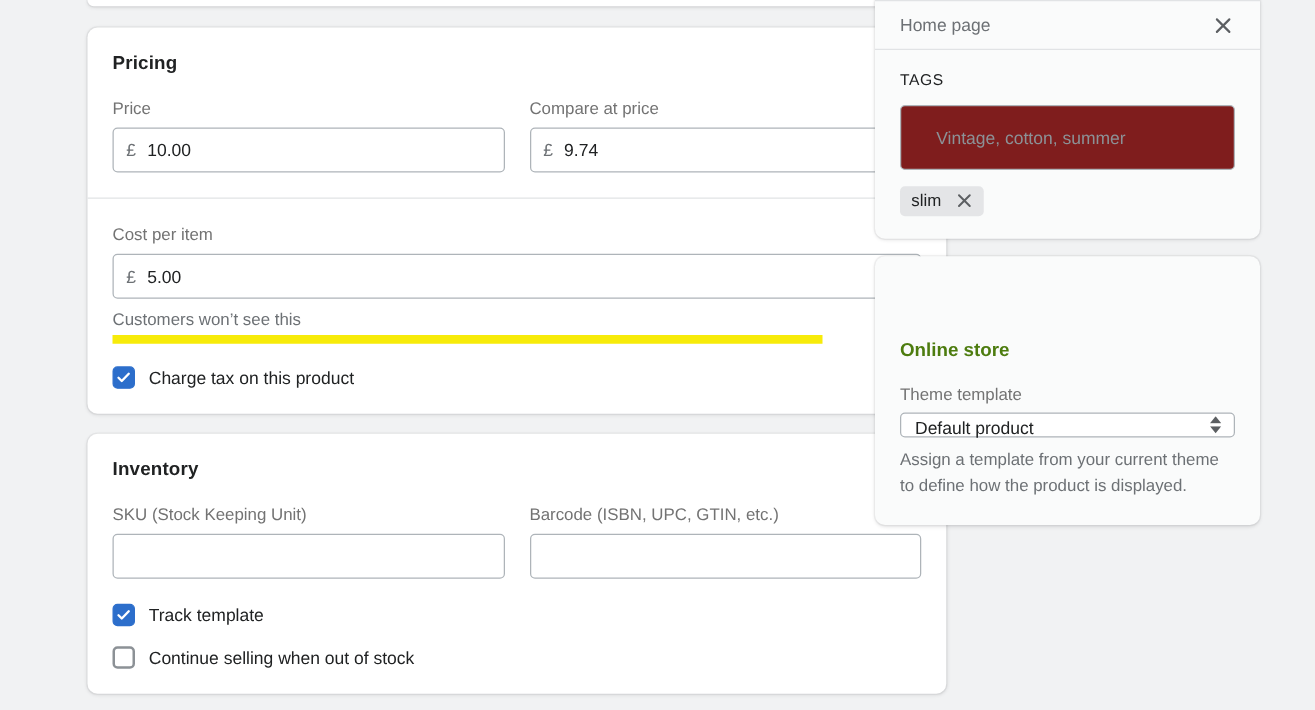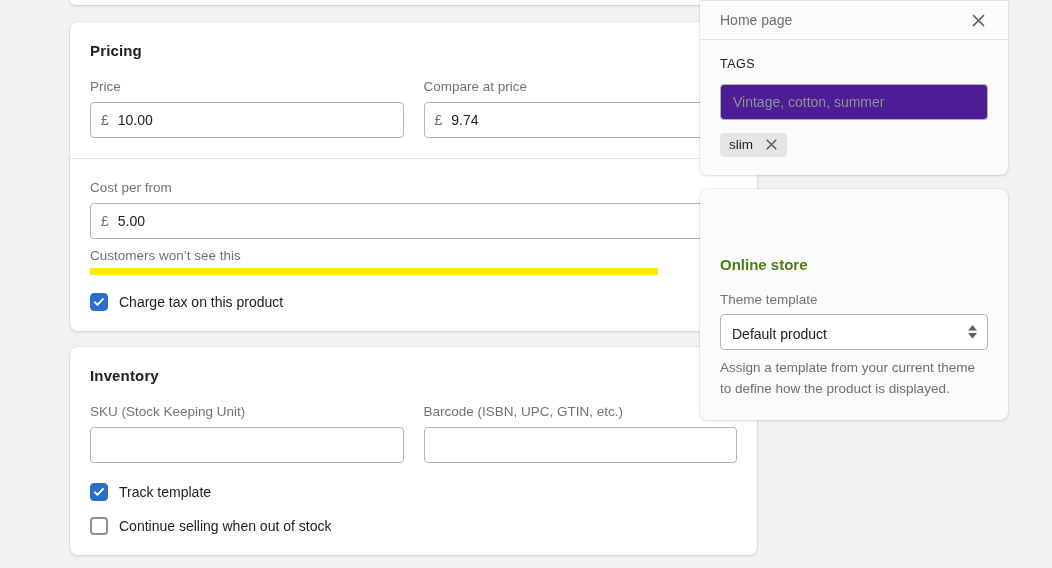--- a/index.html
+++ b/index.html
@@ -203,27 +203,27 @@
   }
 
   .tags-heading {
     font-size: 12.5px;
     color: #202223;
     letter-spacing: 0.04em;
     margin-bottom: 13px;
   }
 
   .tag-input {
-    height: 36px;
-    background: #4c1d95;
+    height: 52px;
+    background: #7f1d1d;
     border: 1px solid #aeb4b9;
     border-radius: 4px;
     display: flex;
     align-items: center;
-    padding: 0 12px;
+    padding: 0 28px;
   }
   .tag-placeholder {
     font-size: 14px;
     color: #8c9196;
   }
 
   .chip {
     display: inline-flex;
     align-items: center;
     gap: 12px;
@@ -246,21 +246,21 @@
   .panel-title {
     font-size: 15px;
     font-weight: 600;
     color: #4d7c0f;
     margin-bottom: 18px;
     margin-top: 48px;
   }
 
   .select-wrap {
     position: relative;
-    height: 36px;
+    height: 20px;
     background: #ffffff;
     border: 1px solid #aeb4b9;
     border-radius: 4px;
     display: flex;
     align-items: center;
     padding: 3px 30px 0 11px;
   }
   .select-value {
     font-size: 14px;
     color: #202223;
@@ -316,21 +316,21 @@
         </div>
 
       </div>
     </div>
 
     <div class="card-divider"></div>
 
     <div class="card-section">
 
       <div class="field">
-        <span class="field-label">Cost per from</span>
+        <span class="field-label">Cost per item</span>
         <div class="input-wrap">
           <span class="currency">£</span>
           <span class="input-value">5.00</span>
         </div>
         <div class="help-text">Customers won’t see this</div>
         <div class="highlight-bar"></div>
       </div>
 
       <div class="checkbox-row" style="margin-top:18px;">
         <span class="cbox checked">

